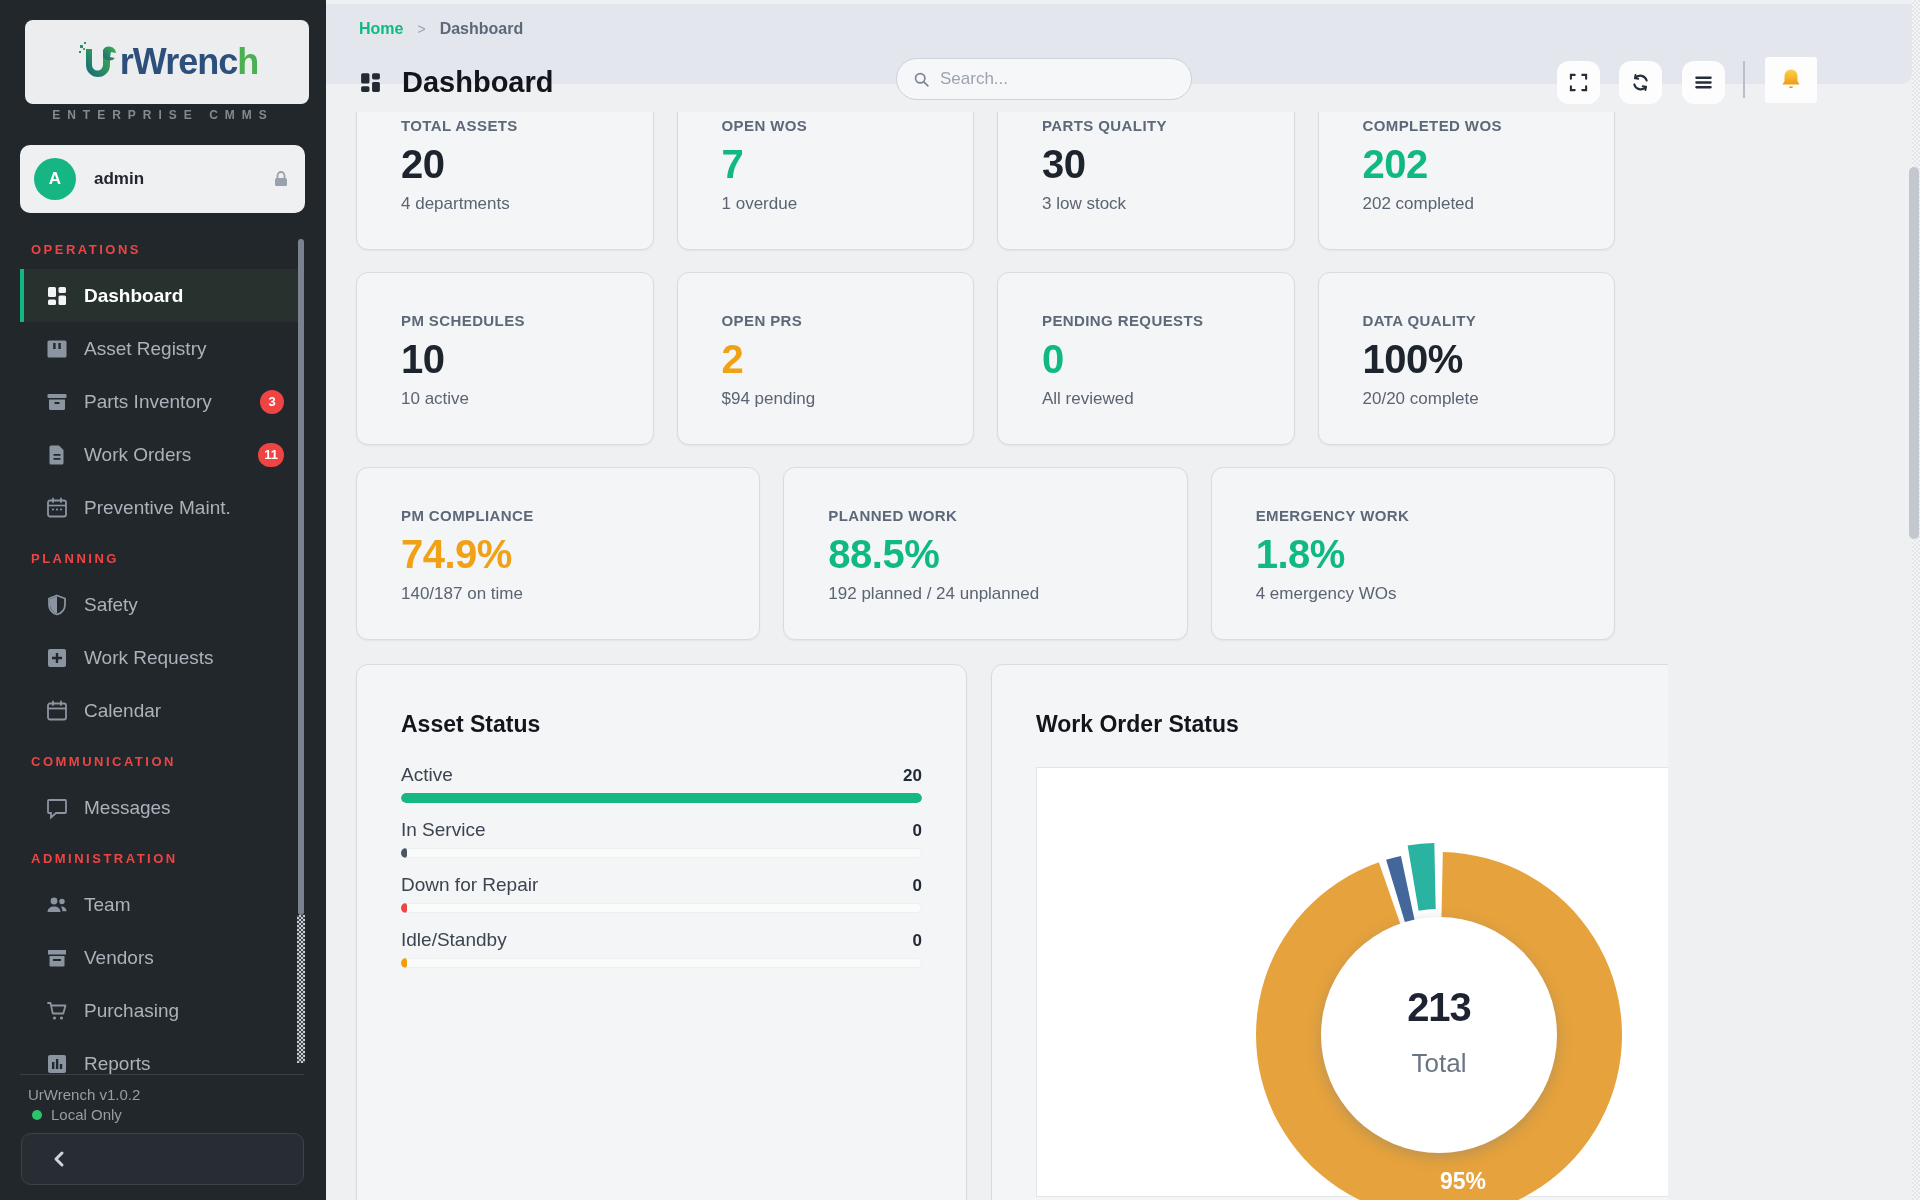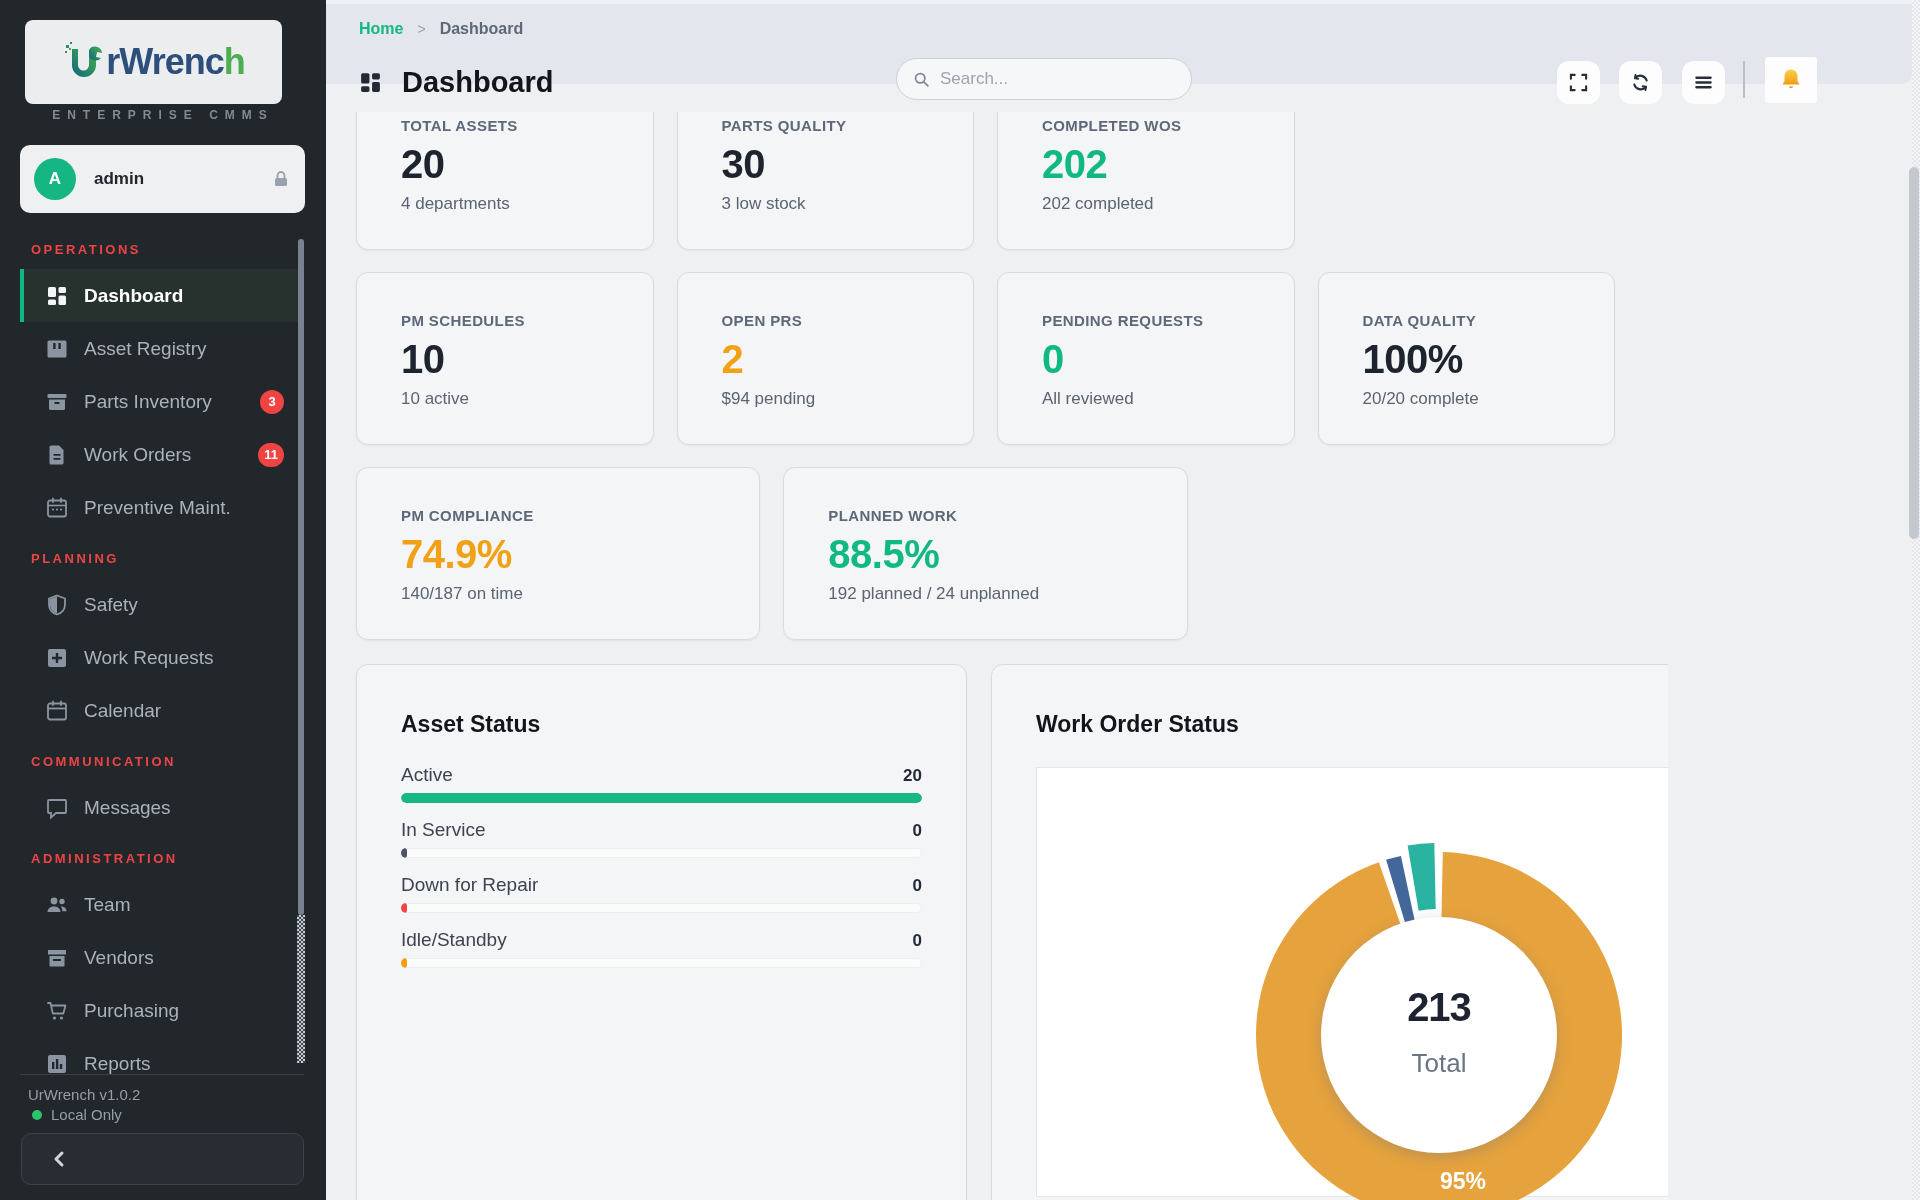--- a/index.html
+++ b/index.html
@@ -1,21 +1,21 @@
 <!DOCTYPE html>
 <html><head>
 <meta charset="utf-8">
 <style>
   * { margin:0; padding:0; box-sizing:border-box; }
   html,body { width:1920px; height:1200px; overflow:hidden; font-family:"Liberation Sans",sans-serif; }
   #app { position:relative; width:1920px; height:1200px; background:#eef0f1; }
 
   
   .sidebar { position:absolute; left:0; top:0; width:326px; height:1200px; background:#22272b; }
-  .logo-box { position:absolute; left:25px; top:20px; width:257px; height:84px; background:#ecedee; border-radius:8px; display:flex; align-items:center; justify-content:center; }
+  .logo-box { position:absolute; left:25px; top:20px; width:284px; height:84px; background:#ecedee; border-radius:8px; display:flex; align-items:center; justify-content:center; }
   .logo-row { display:flex; align-items:center; }
   .logo-text { font-size:36px; font-weight:800; letter-spacing:-1px; color:#2d4f7c; }
   .logo-text .lg-green { color:#4caf50; }
   .logo-sub { position:absolute; left:0; top:108px; width:326px; text-align:center; font-size:12px; letter-spacing:7px; color:#828a92; font-weight:600; }
   .admin-box { position:absolute; left:20px; top:145px; width:285px; height:68px; background:#eff0f1; border-radius:10px; display:flex; align-items:center; padding:0 14px; }
   .avatar { width:42px; height:42px; border-radius:50%; background:#16b584; color:#fff; font-weight:700; font-size:17px; display:flex; align-items:center; justify-content:center; }
   .admin-name { margin-left:18px; font-size:17px; font-weight:700; color:#21262c; flex:1; }
   .menu { position:absolute; left:0; top:213px; width:326px; height:861px; overflow:hidden; padding-top:12px; }
   .sec-label { height:18px; margin:17px 0 9px 31px; font-size:13px; font-weight:700; letter-spacing:2.5px; color:#ef4444; }
   .mitem { position:relative; height:53px; margin:0 26px 0 20px; display:flex; align-items:center; padding-left:25px; color:#aab2bb; }
@@ -277,20 +277,25 @@
   <div class="main">
     <div class="content">
 
       <div class="krow r1">
         <div class="card kpi">
           <div class="klabel">TOTAL ASSETS</div>
           <div class="kvalue" style="color: rgb(29, 36, 46);">20</div>
           <div class="ksub">4 departments</div>
         </div>
         <div class="card kpi">
+          <div class="klabel">OPEN WOS</div>
+          <div class="kvalue" style="color: rgb(16, 185, 129);">7</div>
+          <div class="ksub">1 overdue</div>
+        </div>
+        <div class="card kpi">
           <div class="klabel">PARTS QUALITY</div>
           <div class="kvalue" style="color: rgb(29, 36, 46);">30</div>
           <div class="ksub">3 low stock</div>
         </div>
         <div class="card kpi">
           <div class="klabel">COMPLETED WOS</div>
           <div class="kvalue" style="color: rgb(16, 185, 129);">202</div>
           <div class="ksub">202 completed</div>
         </div>
       </div>
@@ -321,20 +326,25 @@
       <div class="krow3">
         <div class="card kpi">
           <div class="klabel">PM COMPLIANCE</div>
           <div class="kvalue" style="color: rgb(240, 161, 21);">74.9%</div>
           <div class="ksub">140/187 on time</div>
         </div>
         <div class="card kpi">
           <div class="klabel">PLANNED WORK</div>
           <div class="kvalue" style="color: rgb(16, 185, 129);">88.5%</div>
           <div class="ksub">192 planned / 24 unplanned</div>
+        </div>
+        <div class="card kpi">
+          <div class="klabel">EMERGENCY WORK</div>
+          <div class="kvalue" style="color: rgb(16, 185, 129);">1.8%</div>
+          <div class="ksub">4 emergency WOs</div>
         </div>
       </div>
 
       <div class="brow">
         <div class="card bigcard">
           <div class="bigtitle">Asset Status</div>
           <div class="astatus-rows">
             <div class="arow">
               <div class="atop">
                   <span class="alabel">Active</span>

